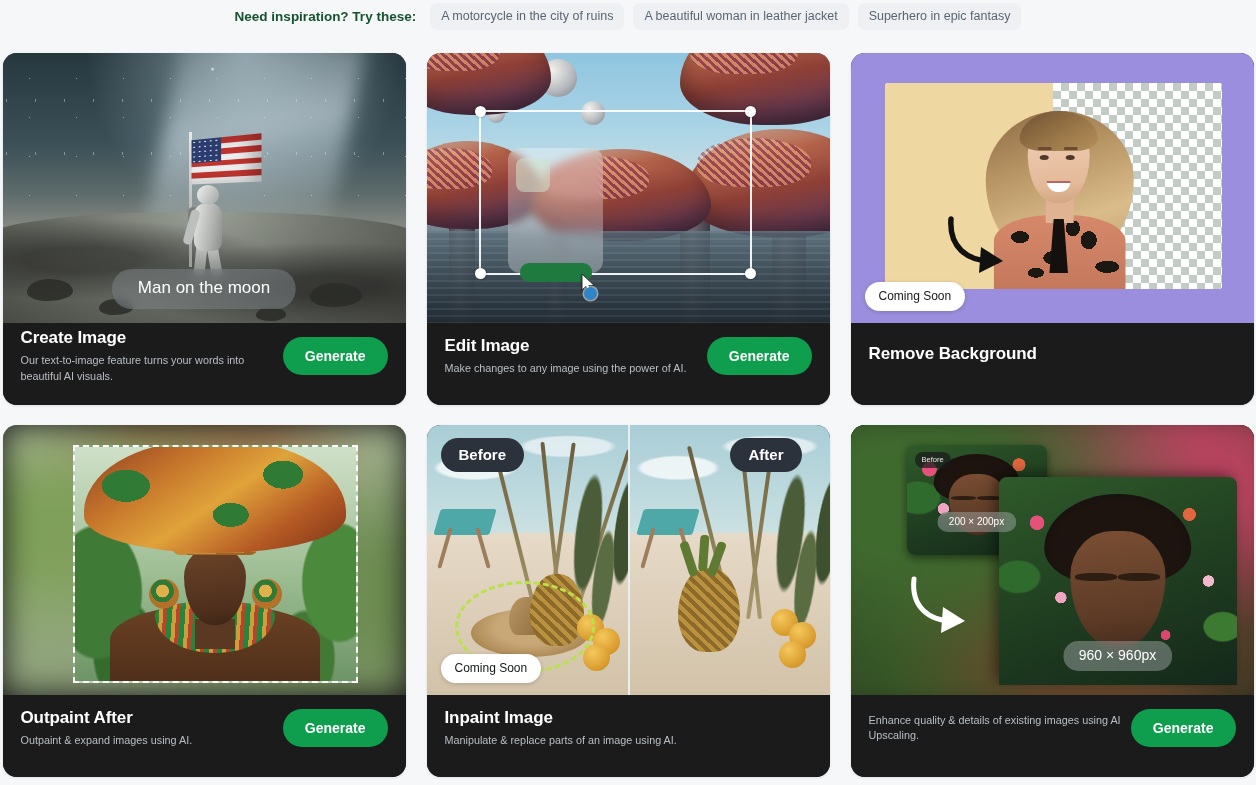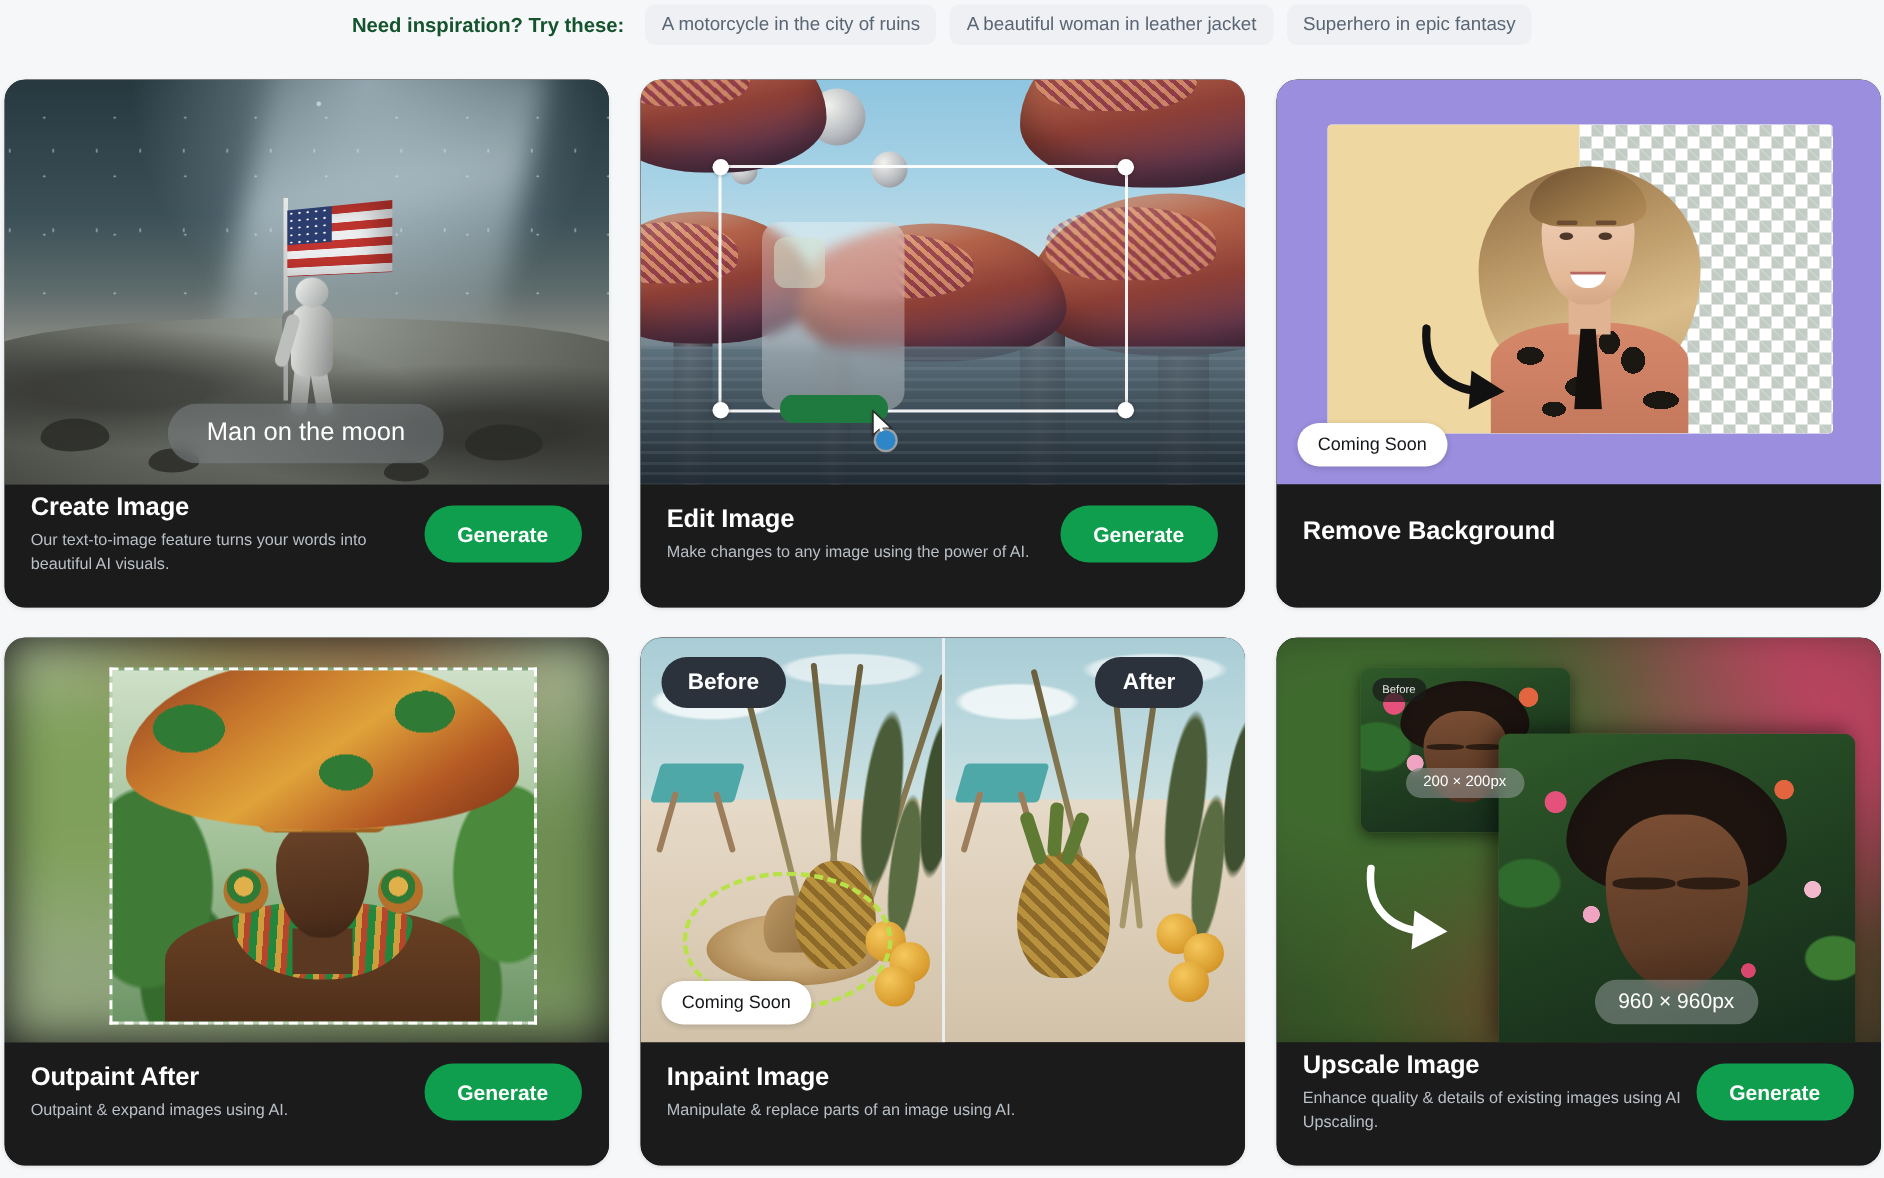--- a/index.html
+++ b/index.html
@@ -621,21 +621,21 @@
   .ups-small {
     position: absolute;
     left: 56px; top: 20px;
     width: 140px; height: 110px;
     border-radius: 8px;
     overflow: hidden;
     box-shadow: 0 3px 10px rgba(0,0,0,.5);
   }
   .ups-large {
     position: absolute;
-    left: 148px; top: 64px;
+    left: 148px; top: 52px;
     width: 238px; height: 208px;
     border-radius: 8px 8px 0 0;
     overflow: hidden;
     box-shadow: -4px -3px 14px rgba(0,0,0,.45);
   }
   .floral {
     position: absolute; inset: 0;
     background:
       radial-gradient(circle 9px at 16% 22%, #e4527c 0 78%, transparent 84%),
       radial-gradient(circle 7px at 26% 58%, #f0a4c2 0 78%, transparent 84%),
@@ -918,20 +918,19 @@
         </div>
 
         <svg class="ups-arrow" width="76" height="70" viewBox="0 0 76 70">
           <path d="M5 4 C2 30, 18 48, 50 46" stroke="#ffffff" stroke-width="5" fill="none" stroke-linecap="round"></path>
           <path d="M34 32 L56 46 L32 58 Z" fill="#ffffff"></path>
         </svg>
       </div>
     </div>
     <div class="card-body">
       <div class="card-text">
-        <p class="card-title">Upscale Image</p>
         <p class="card-desc">Enhance quality &amp; details of existing images using AI Upscaling.</p>
       </div>
       <button class="generate-btn">Generate</button>
     </div>
   </div>
 
 </div>
 
 </body></html>

